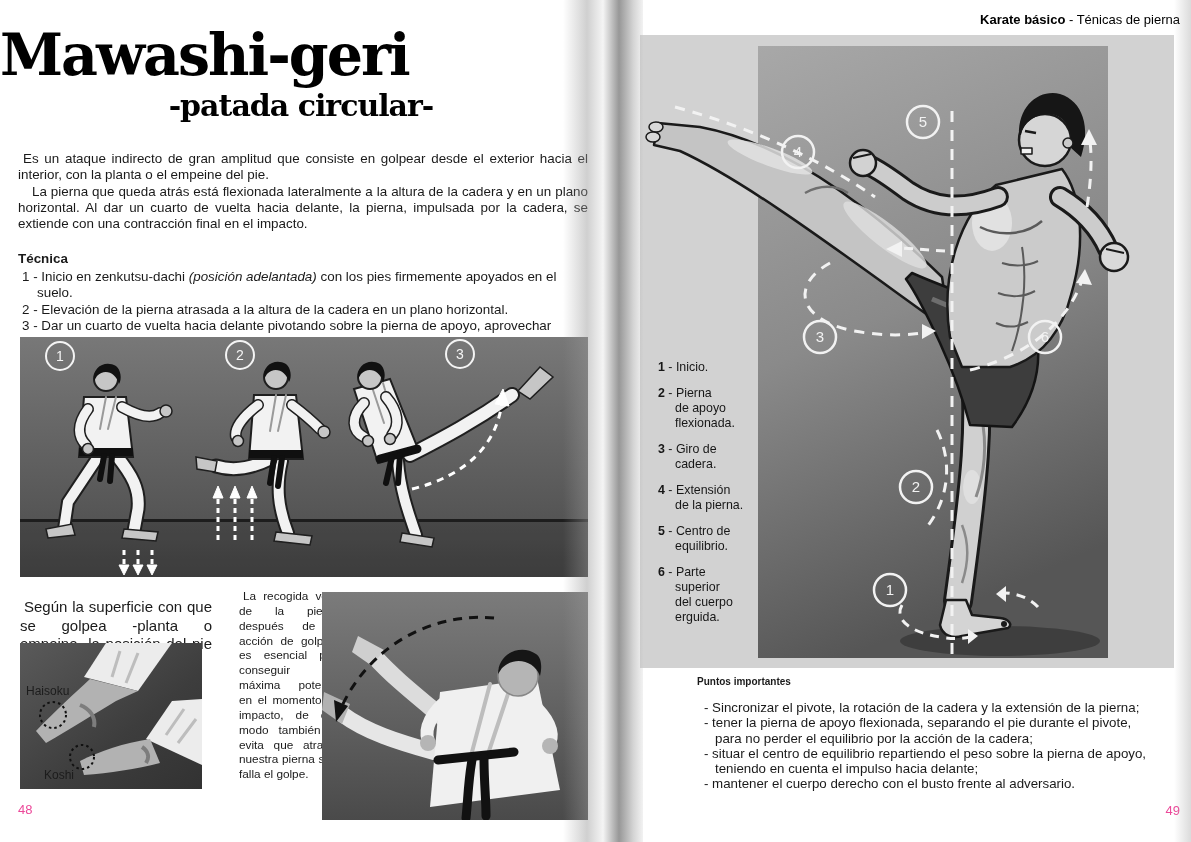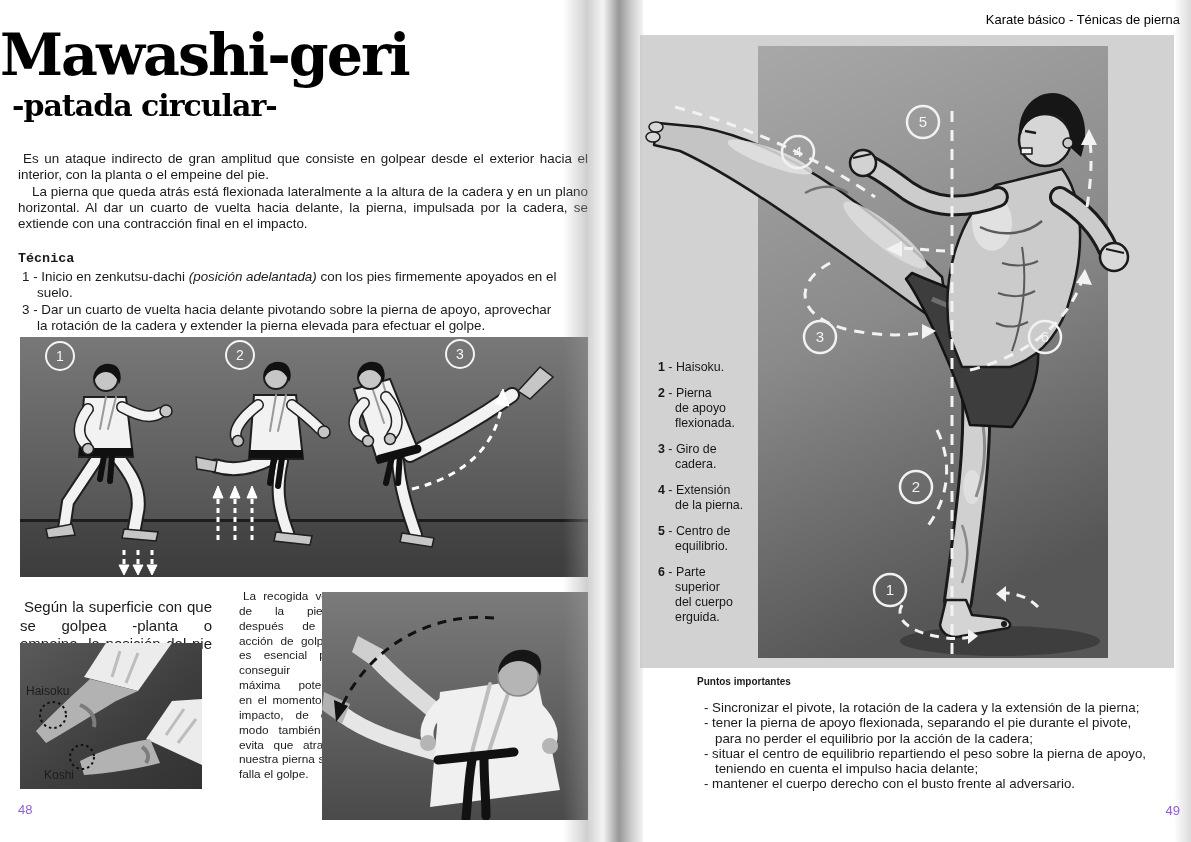--- a/index.html
+++ b/index.html
@@ -9,52 +9,52 @@
     font-family:"Liberation Sans", sans-serif;
   }
   .abs{position:absolute;}
   
   .title{
     left:0;top:26px;width:596px;text-align:left;
     font-family:"DejaVu Serif", serif;font-weight:bold;
     font-size:57px;letter-spacing:-2px;line-height:1.0;color:#000;
   }
   .subtitle{
-    left:12px;top:88px;width:596px;text-align:left;
+    left:3px;top:88px;width:596px;text-align:center;
     font-family:"DejaVu Serif", serif;font-weight:bold;
     font-size:30px;letter-spacing:-1px;color:#000;
   }
   .intro{left:18px;top:151px;width:570px;font-size:13.4px;line-height:1.22;text-align:justify;}
   .intro p{margin:0;}
   .intro p.p1{text-indent:5px;}
   .intro p.p2{text-indent:14px;}
   .tecnica{left:18px;top:251px;width:572px;font-size:13.4px;line-height:1.24;}
-  .tecnica h3{margin:0 0 1px 0;font-size:13.4px;font-family:Liberation Mono, monospace;}
+  .tecnica h3{margin:0 0 1px 0;font-size:13.4px;}
   .tec-item{margin:0 0 0 4px;padding-left:15px;text-indent:-15px;white-space:pre-line;}
   .cap1{left:20px;top:598px;width:192px;font-size:15px;line-height:1.24;text-align:justify;text-indent:4px;}
   .cap2{left:216px;top:589px;width:104px;font-size:11.8px;line-height:1.26;text-align:justify;text-indent:4px;margin-left:23px;}
-  .pagenum{font-size:13px;color:#8b5cf6;}
+  .pagenum{font-size:13px;color:#ec4899;}
   
   .gutter{
     left:563px;top:0;width:80px;height:842px;z-index:6;pointer-events:none;
     background:linear-gradient(90deg,
       rgba(120,120,120,0) 0%,
       rgba(150,150,150,0.45) 30%,
       rgba(225,225,225,0.35) 50%,
       rgba(88,88,88,0.62) 70%,
       rgba(170,170,170,0.5) 88%,
       rgba(205,205,205,0.25) 100%);
   }
   .edge-right{
     left:1174px;top:0;width:17px;height:842px;z-index:6;pointer-events:none;
     background:linear-gradient(90deg, rgba(160,160,160,0), rgba(175,175,175,0.45));
   }
   
   .header{left:640px;top:12px;width:540px;text-align:right;font-size:13px;color:#000;}
-  .header b{font-weight:normal;}
+  .header b{font-weight:bold;}
   .panel{left:640px;top:35px;width:534px;height:633px;background:#d2d2d2;}
   .legend{left:658px;top:360px;width:114px;font-size:12.4px;line-height:15px;color:#171717;}
   .legend .item{margin:0 0 11px 0;padding-left:17px;text-indent:-17px;white-space:pre-line;}
   .legend b{font-weight:bold;}
   .puntos-h{left:697px;top:676px;font-size:10px;font-weight:bold;}
   .puntos{left:704px;top:700px;width:482px;font-size:13.3px;line-height:15.3px;}
   .puntos .pt{margin:0;padding-left:11px;text-indent:-11px;white-space:pre-line;}
   svg{display:block;}
 </style>
 </head>
@@ -64,20 +64,21 @@
 <div class="abs subtitle">-patada circular-</div>
 
 <div class="abs intro">
   <p class="p1">Es un ataque indirecto de gran amplitud que consiste en golpear desde el exterior hacia el interior, con la planta o el empeine del pie.</p>
   <p class="p2">La pierna que queda atrás está flexionada lateralmente a la altura de la cadera y en un plano horizontal.  Al dar un cuarto de vuelta hacia delante, la pierna, impulsada por la cadera, se extiende con una contracción final en el impacto.</p>
 </div>
 
 <div class="abs tecnica">
   <h3>Técnica</h3>
   <div class="tec-item"><span>1 - Inicio en zenkutsu-dachi </span><i>(posición adelantada)</i><span> con los pies firmemente apoyados en el suelo.</span></div>
+  <div class="tec-item">2 - Elevación de la pierna atrasada a la altura de la cadera en un plano horizontal.</div>
   <div class="tec-item">3 - Dar un cuarto de vuelta hacia delante pivotando sobre la pierna de apoyo, aprovechar
 la rotación de la cadera y extender la pierna elevada para efectuar el golpe.</div>
 </div>
 
 <svg class="abs" style="left:20px;top:337px;" width="568" height="240" viewBox="0 0 568 240">
   <defs>
     <linearGradient id="stripbg" x1="0" y1="0" x2="0" y2="1">
       <stop offset="0" stop-color="#787878"></stop>
         <stop offset="0.75" stop-color="#555555"></stop>
         <stop offset="1" stop-color="#474747"></stop>
@@ -336,21 +337,21 @@
     <circle cx="405" cy="302" r="16" fill="none" stroke="#f2f2f2" stroke-width="2.5"></circle>
     <text x="405" y="307">6</text>
     <circle cx="276" cy="452" r="16" fill="none" stroke="#f2f2f2" stroke-width="2.5"></circle>
     <text x="276" y="457">2</text>
     <circle cx="250" cy="555" r="16" fill="none" stroke="#f2f2f2" stroke-width="2.5"></circle>
     <text x="250" y="560">1</text>
   </g>
 </svg>
 
 <div class="abs legend">
-  <div class="item"><b>1</b><span> - </span><span>Haisoku.</span></div>
+  <div class="item"><b>1</b><span> - </span><span>Inicio.</span></div>
   <div class="item"><b>2</b><span> - </span><span>Pierna
 de apoyo
 flexionada.</span></div>
   <div class="item"><b>3</b><span> - </span><span>Giro de
 cadera.</span></div>
   <div class="item"><b>4</b><span> - </span><span>Extensión
 de la pierna.</span></div>
   <div class="item"><b>5</b><span> - </span><span>Centro de
 equilibrio.</span></div>
   <div class="item"><b>6</b><span> - </span><span>Parte

